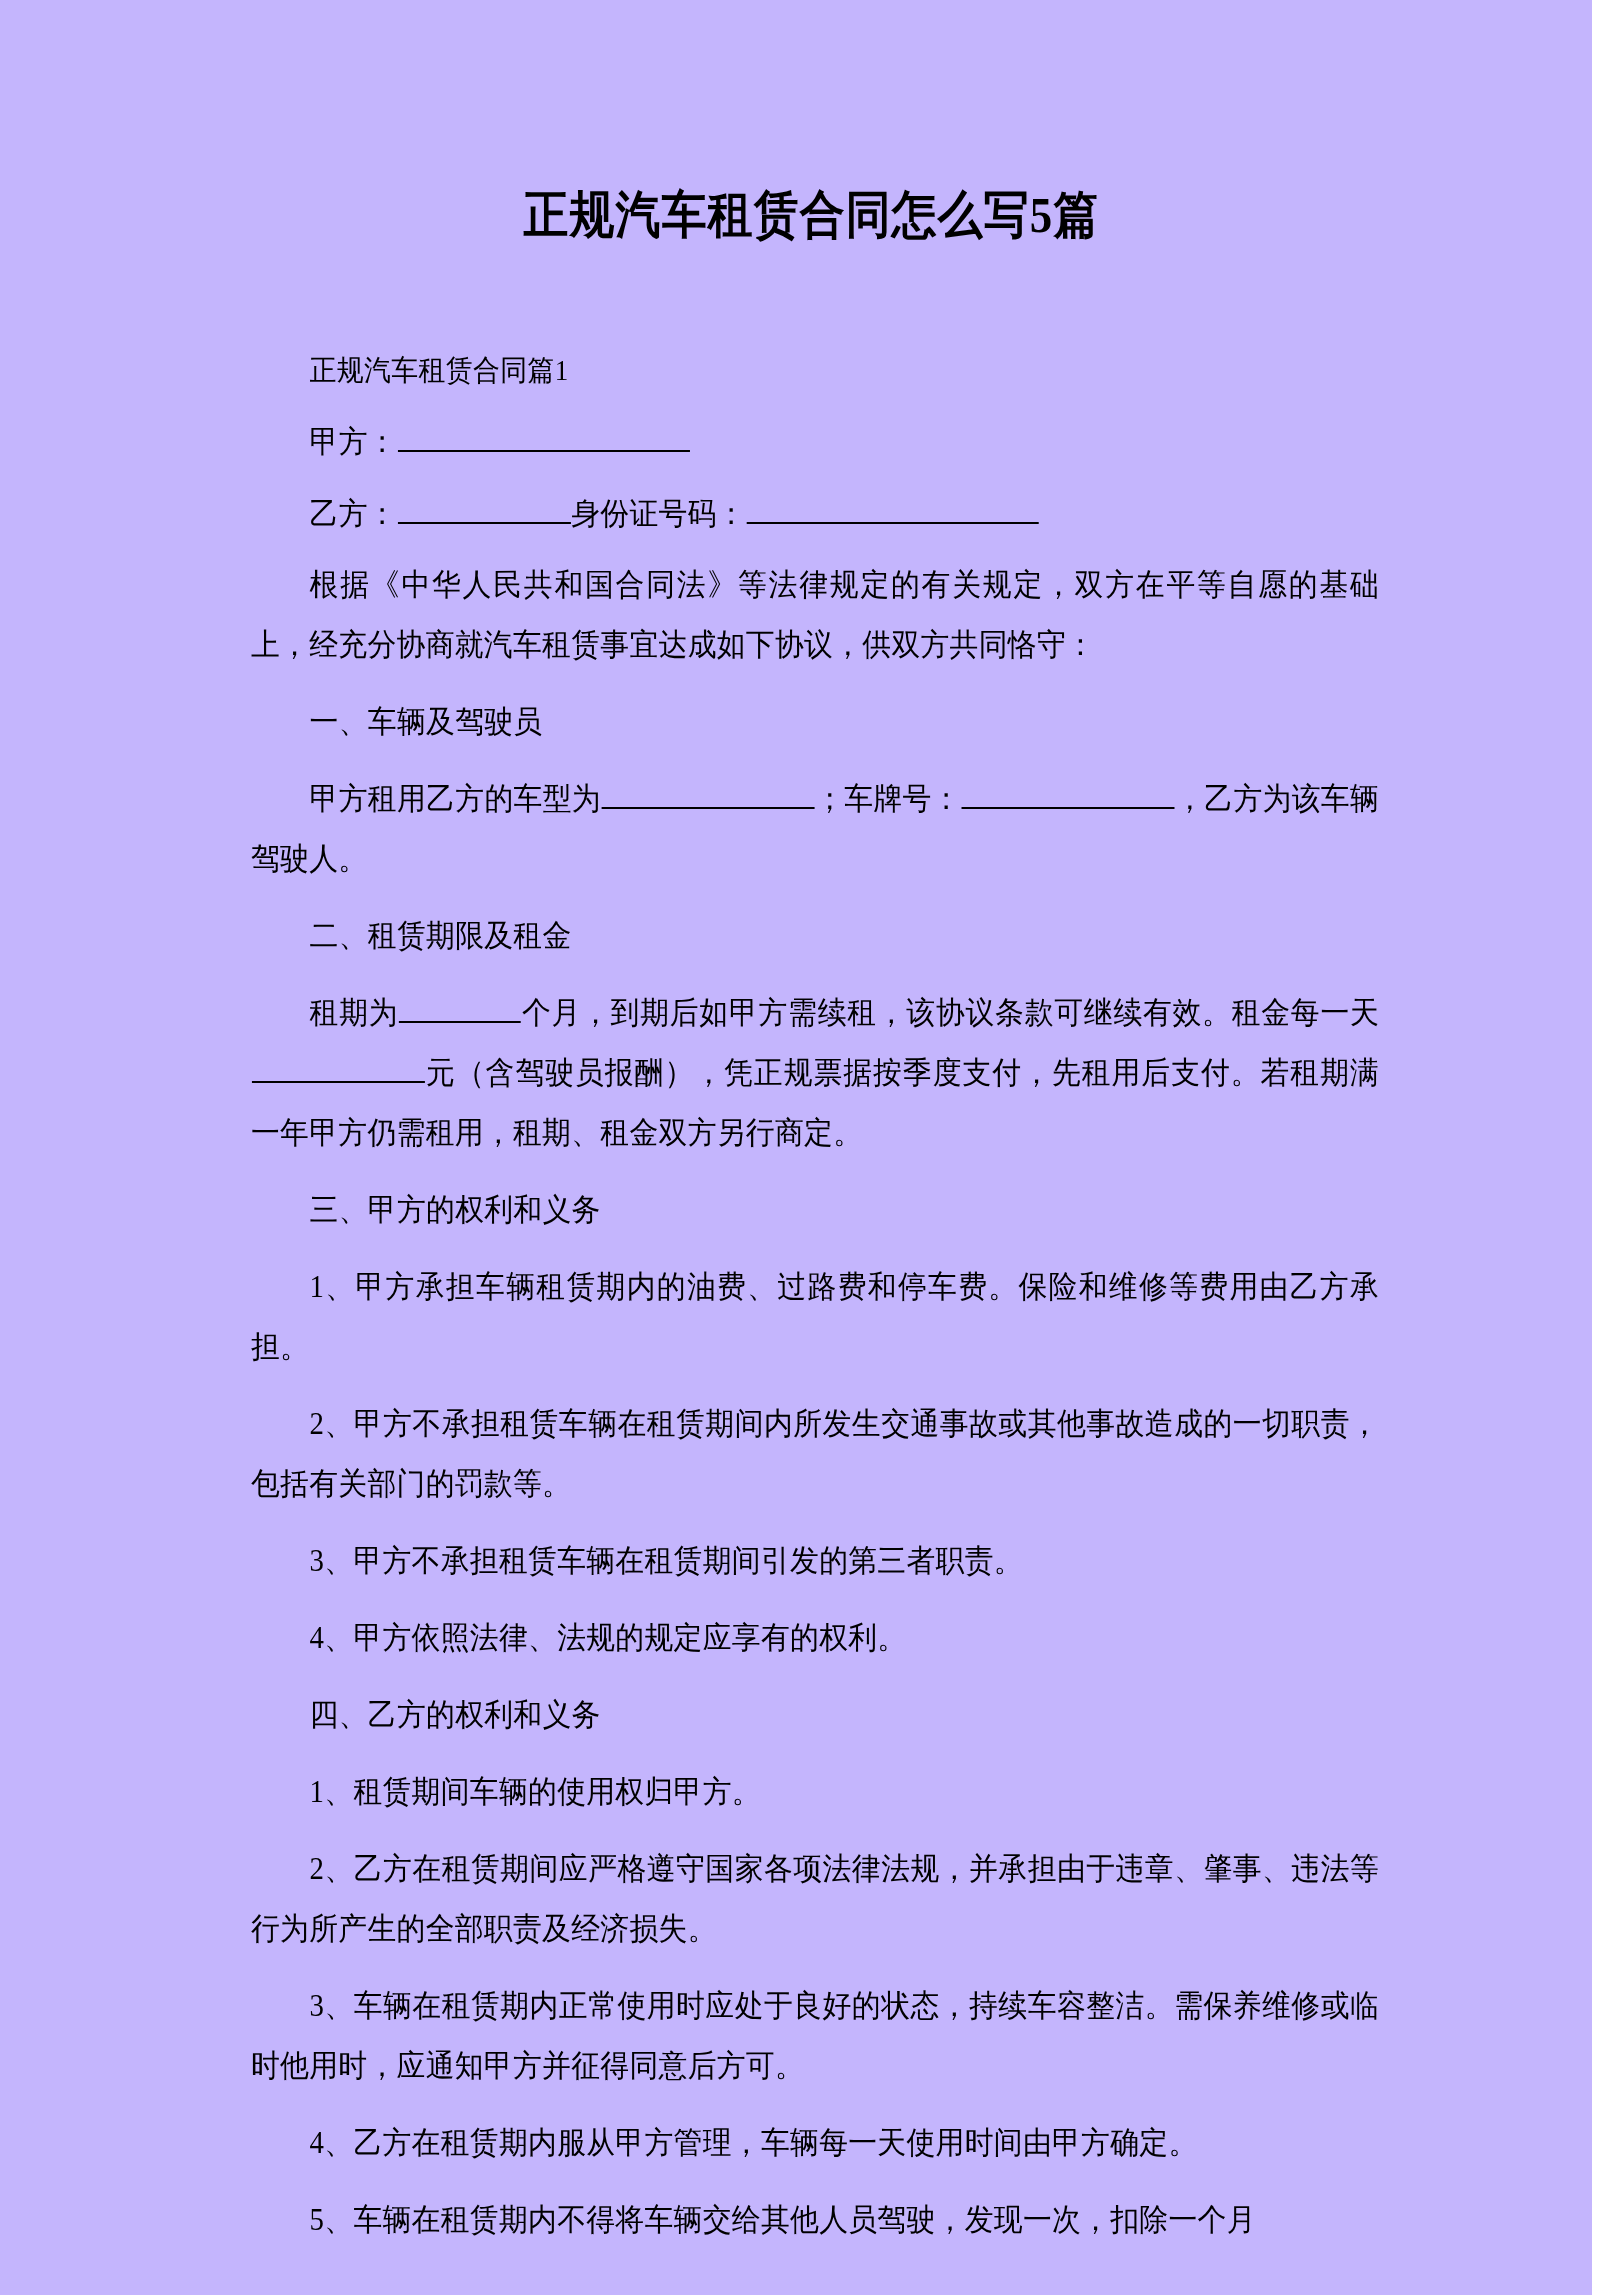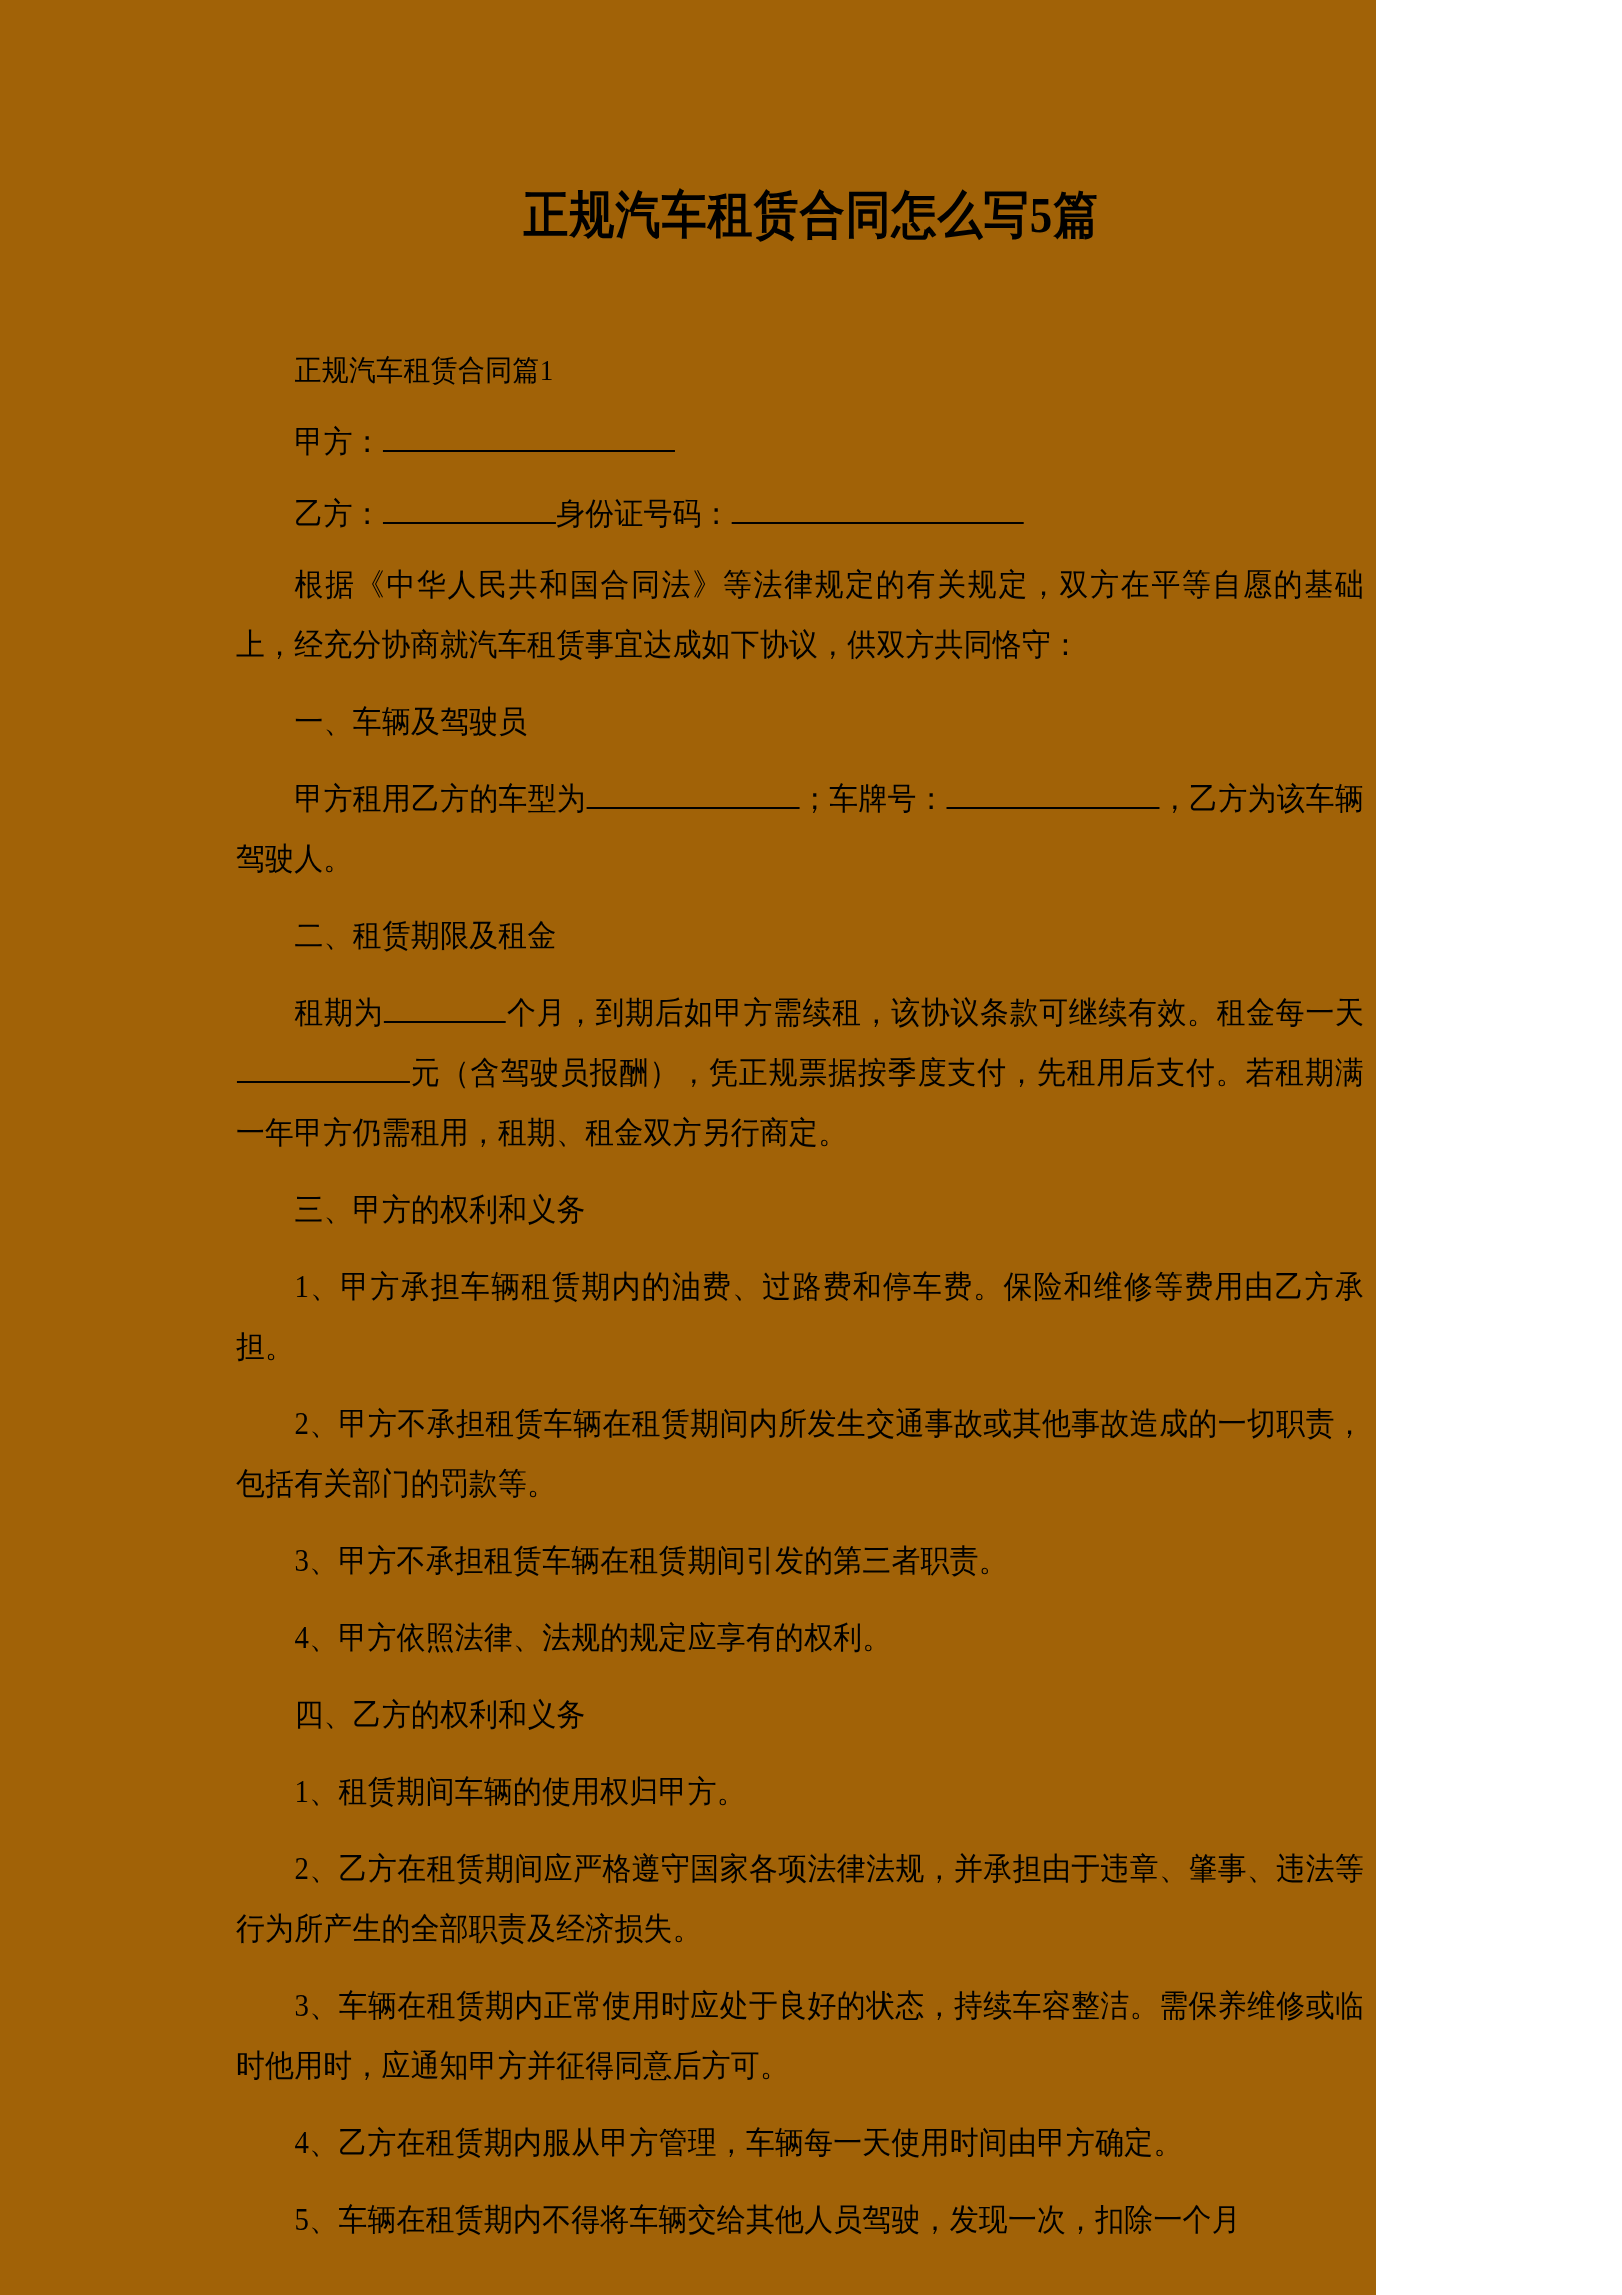--- a/index.html
+++ b/index.html
@@ -13,23 +13,23 @@
     font-family: "Liberation Serif", "DejaVu Serif", serif;
     color: #000000;
     overflow: hidden;
     position: relative;
   }
 
   .page {
     position: absolute;
     left: 0;
     top: 0;
-    width: 1376px;
+    width: 1592px;
     height: 2295px;
-    background: #a16207;
+    background: #c4b5fd;
   }
 
   
   .doc-title {
     position: absolute;
     left: 0;
     top: 185px;
     width: 1623px;
     text-align: center;
     font-size: 51px;
@@ -38,21 +38,21 @@
     line-height: 1.18;
     font-family: "Liberation Serif", "DejaVu Serif", serif;
     transform: scaleX(0.88);
     transform-origin: center top;
     white-space: nowrap;
   }
 
   
   .body-block {
     position: absolute;
-    left: 236px;
+    left: 251px;
     top: 340px;
     width: 1128px;
   }
 
   .para {
     font-size: 31px;
     line-height: 60px;
     text-align: justify;
     text-justify: inter-ideograph;
     margin: 0;

